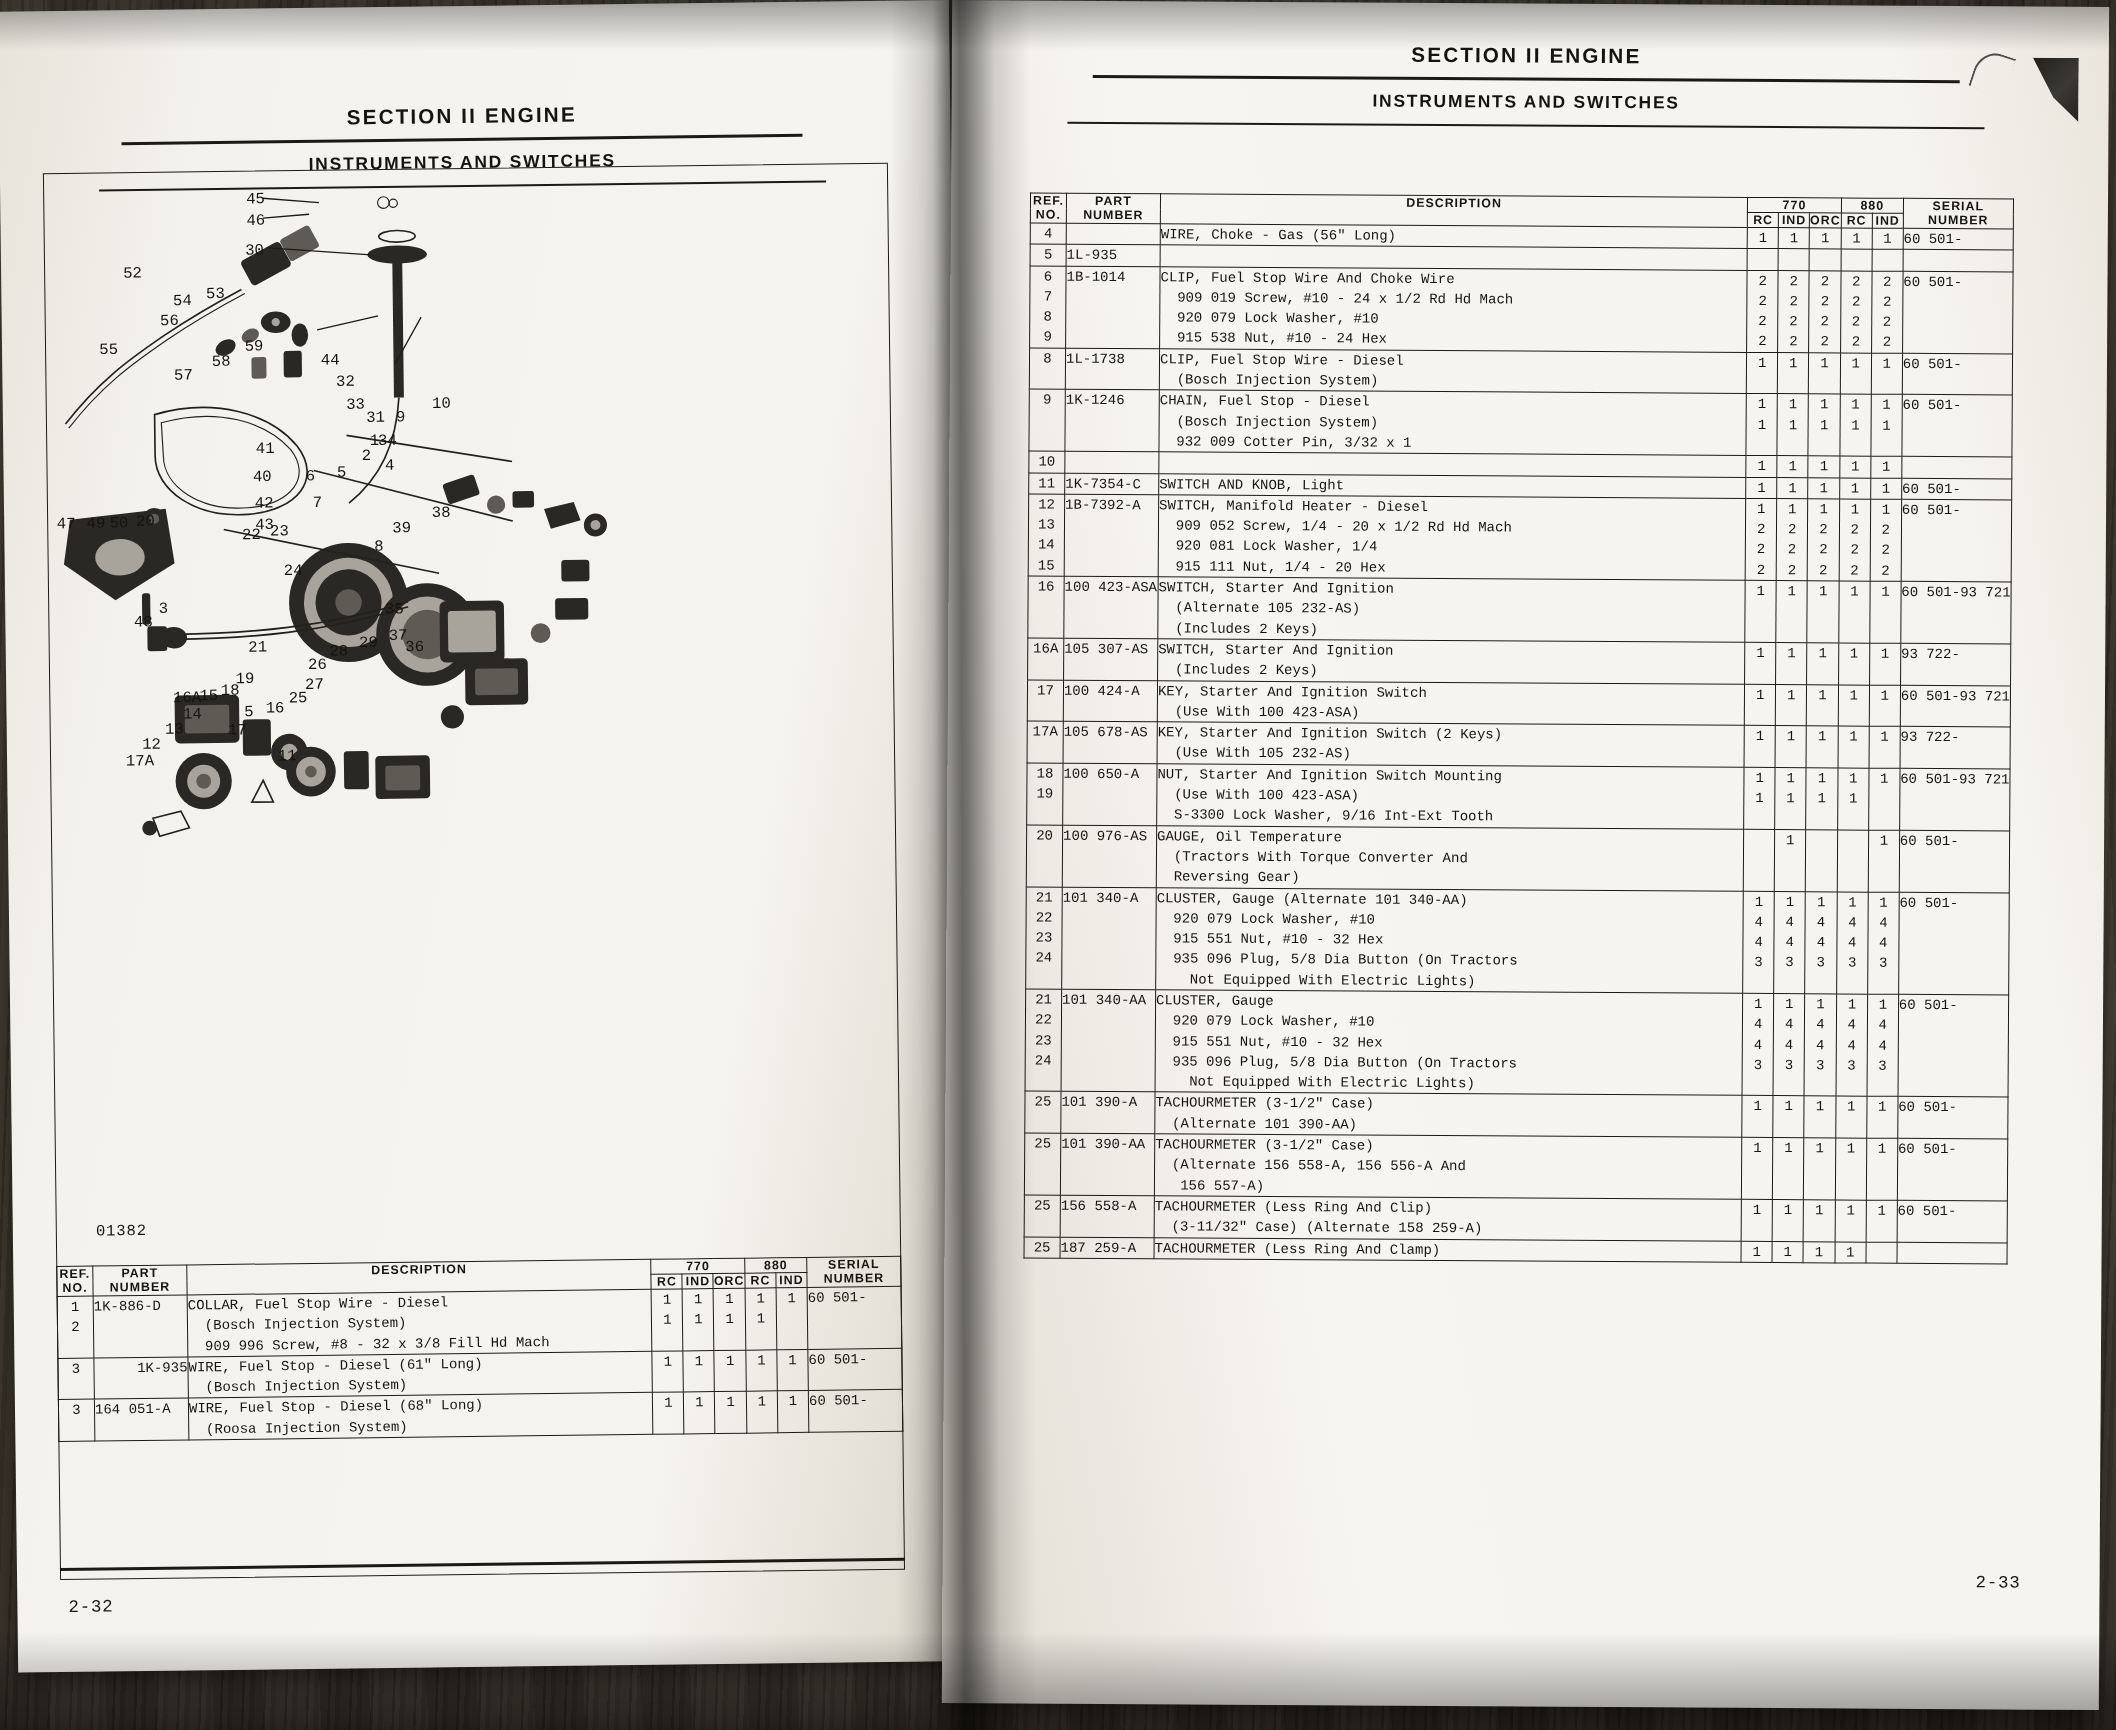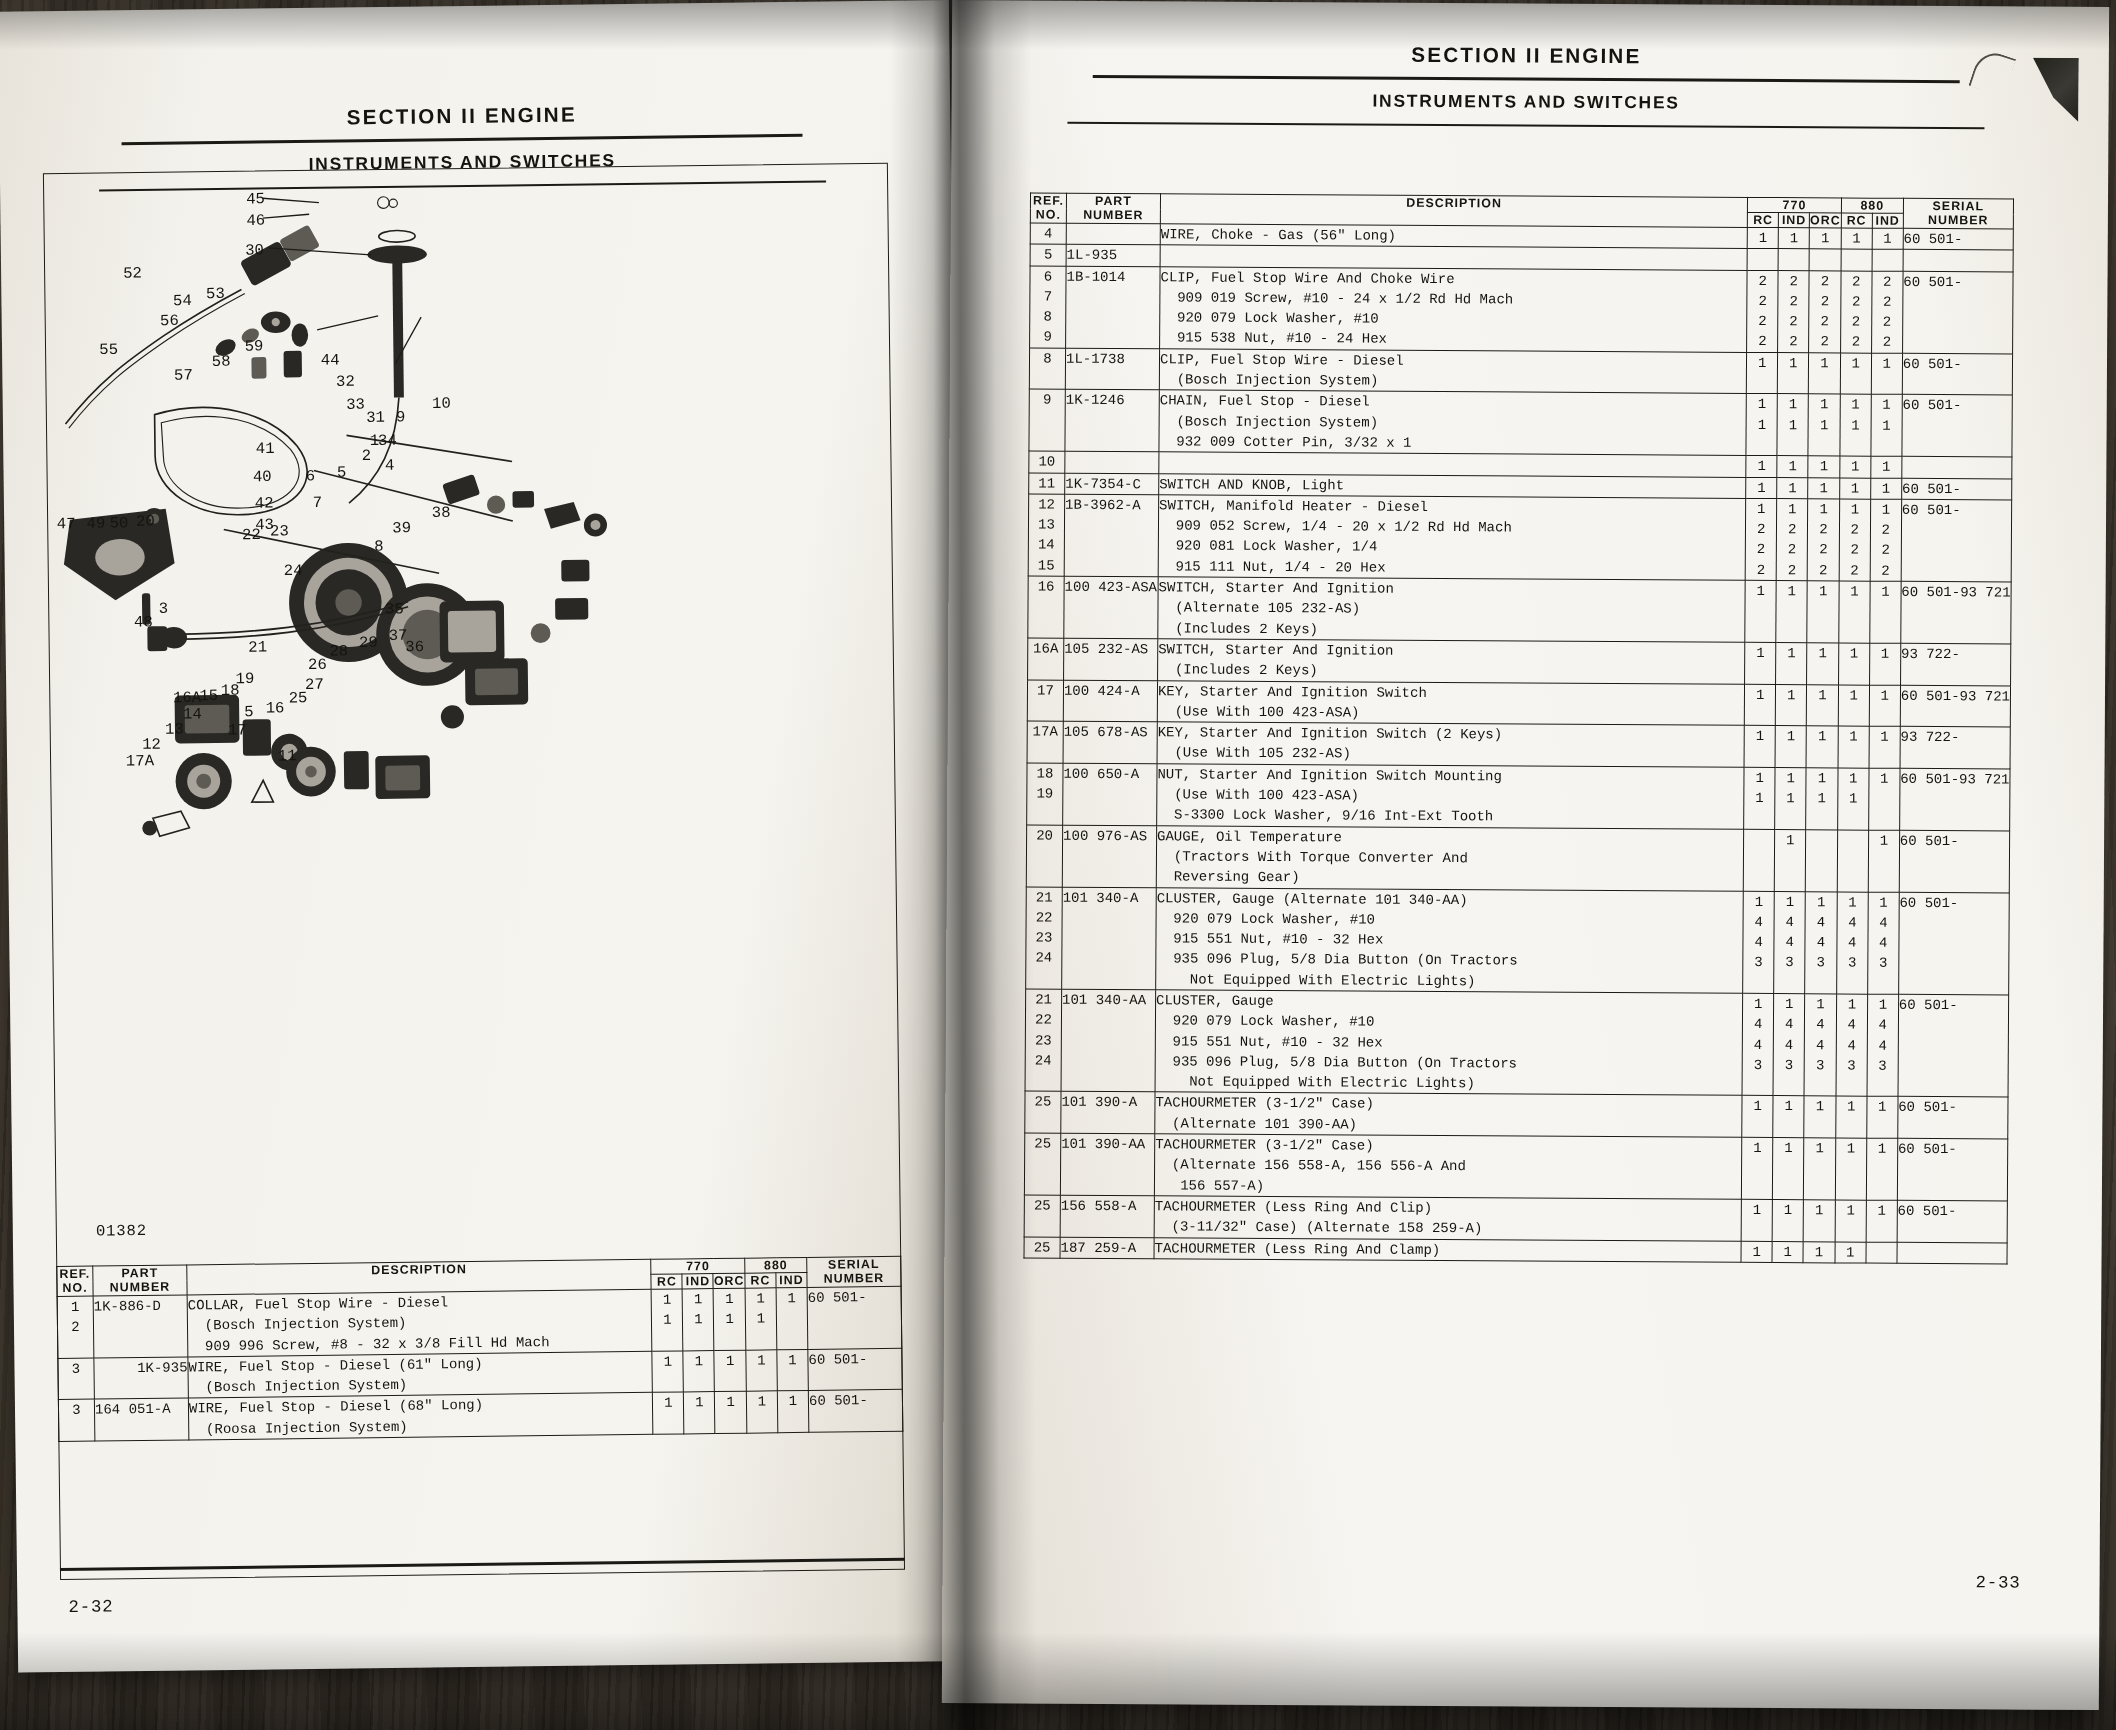--- a/index.html
+++ b/index.html
@@ -732,21 +732,21 @@
                   <span class="ln">60 501-</span>
                 </td>
               </tr>
               <tr>
                 <td class="c-ref cellpad cellctr" style="font-size: 14px; line-height: 1.45;">
                   <span class="ln">12</span>
                   <span class="ln">13</span>
                   <span class="ln">14</span>
                   <span class="ln">15</span>
                 </td>
-                <td class="c-part cellpad" style="font-size: 14px; line-height: 1.45;">1B-3962-A</td>
+                <td class="c-part cellpad" style="font-size: 14px; line-height: 1.45;">1B-7392-A</td>
                 <td class="c-desc cellpad" style="font-size: 14px; line-height: 1.45;">
                   <span class="ln">SWITCH, Manifold Heater - Diesel</span>
                   <span class="ln">  909 052 Screw, 1/4 - 20 x 1/2 Rd Hd Mach</span>
                   <span class="ln">  920 081 Lock Washer, 1/4</span>
                   <span class="ln">  915 111 Nut, 1/4 - 20 Hex</span>
                 </td>
                 <td class="c-n cellpad cellctr" style="font-size: 14px; line-height: 1.45;">
                   <span class="ln">1</span>
                   <span class="ln">2</span>
                   <span class="ln">2</span>
@@ -809,21 +809,21 @@
                   <span class="ln">1</span>
                 </td>
                 <td class="c-ser cellpad" style="font-size: 14px; line-height: 1.45;">
                   <span class="ln">60 501-93 721</span>
                 </td>
               </tr>
               <tr>
                 <td class="c-ref cellpad cellctr" style="font-size: 14px; line-height: 1.45;">
                   <span class="ln">16A</span>
                 </td>
-                <td class="c-part cellpad" style="font-size: 14px; line-height: 1.45;">105 232-AS</td>
+                <td class="c-part cellpad" style="font-size: 14px; line-height: 1.45;">105 307-AS</td>
                 <td class="c-desc cellpad" style="font-size: 14px; line-height: 1.45;">
                   <span class="ln">SWITCH, Starter And Ignition</span>
                   <span class="ln">  (Includes 2 Keys)</span>
                 </td>
                 <td class="c-n cellpad cellctr" style="font-size: 14px; line-height: 1.45;">
                   <span class="ln">1</span>
                 </td>
                 <td class="c-n cellpad cellctr" style="font-size: 14px; line-height: 1.45;">
                   <span class="ln">1</span>
                 </td>

